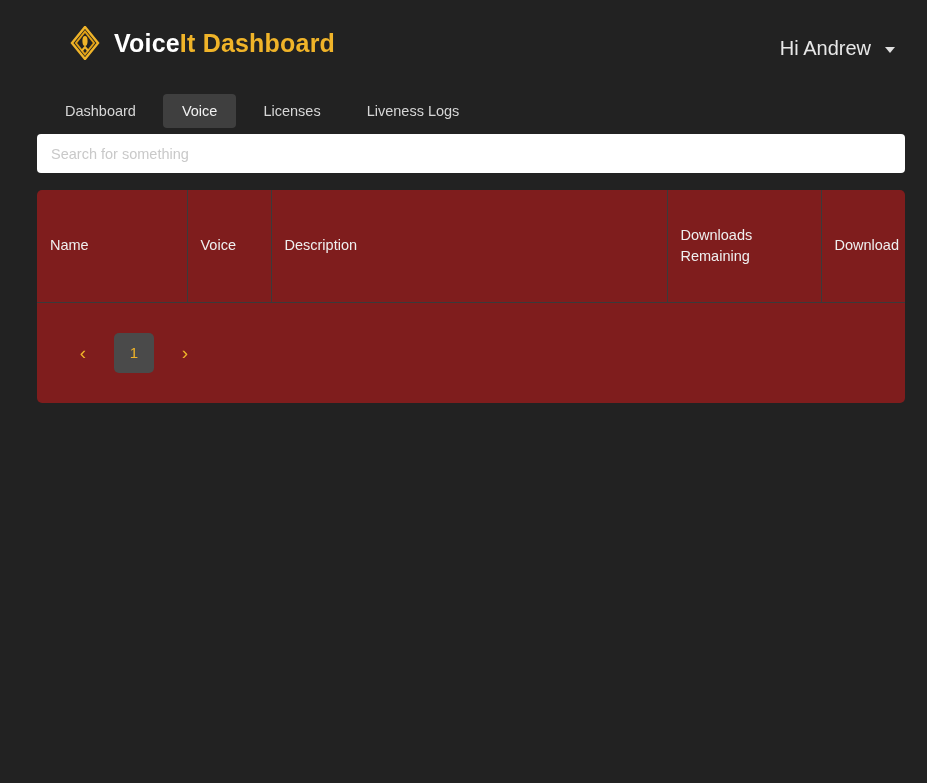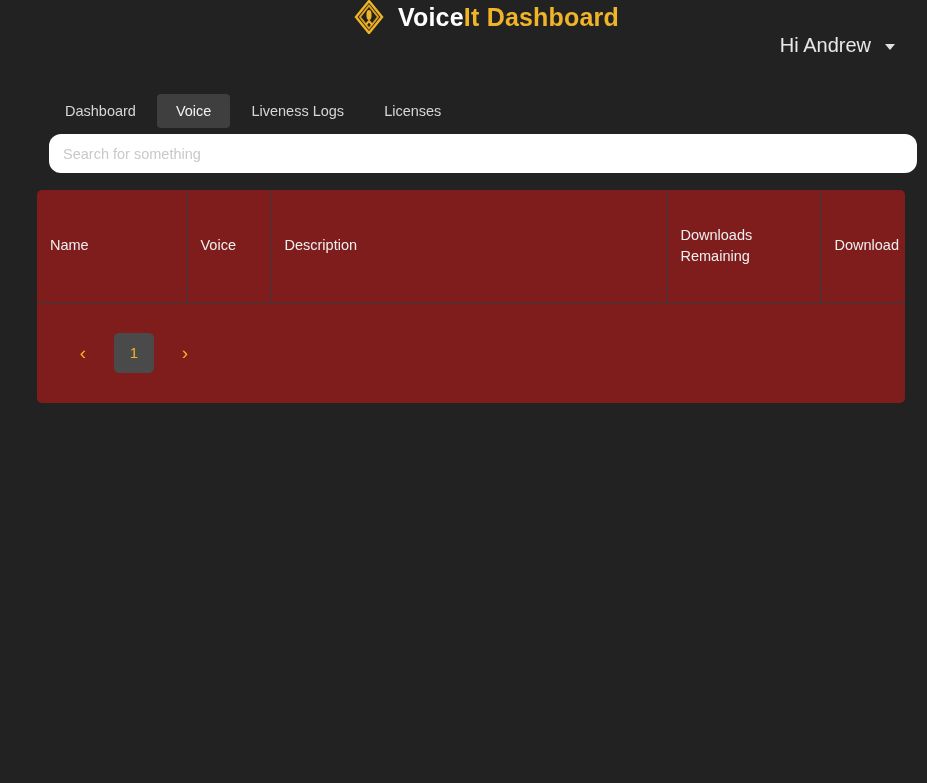--- a/index.html
+++ b/index.html
@@ -10,24 +10,23 @@
     height: 783px;
     background: #222222;
     font-family: "Liberation Sans", sans-serif;
     overflow: hidden;
   }
 
   
   .topbar {
     height: 60px;
     display: flex;
-    align-items: center;
+    align-items: flex-end;
     padding: 0 24px 0 70px;
     position: relative;
-    flex-direction: column;
   }
   .brand {
     display: flex;
     align-items: center;
     gap: 14px;
   }
   .logo-mark {
     width: 30px;
     height: 34px;
     flex: 0 0 auto;
@@ -60,21 +59,21 @@
     border-left: 5.5px solid transparent;
     border-right: 5.5px solid transparent;
     border-top: 6px solid #e0e0e0;
     margin-top: 3px;
   }
 
   
   .tabrow {
     display: flex;
     align-items: center;
-    gap: 2px;
+    gap: 8px;
     padding: 40px 0 0 46px;
     height: 62px;
   }
   .tab {
     color: #d6d6d6;
     font-size: 14.5px;
     padding: 10px 19px;
     border-radius: 4px;
     cursor: pointer;
     white-space: nowrap;
@@ -86,29 +85,28 @@
   }
 
   
   .search-wrap {
     padding: 12px 22px 0 37px;
   }
   .search-input {
     width: 868px;
     height: 39px;
     border: none;
-    border-radius: 12px;
+    border-radius: 4px;
     background: #ffffff;
     color: #333333;
     font-family: "Liberation Sans", sans-serif;
     font-size: 14.5px;
     padding: 0 14px;
     outline: none;
     display: block;
-    margin-left: 12px;
   }
   .search-input::placeholder { color: #c9c9c9; }
 
   
   .panel {
     margin: 17px 0 0 37px;
     width: 868px;
     background: #7f1d1d;
     border-radius: 5px;
     overflow: hidden;
@@ -208,22 +206,22 @@
 
   <div class="user-menu">
     <span class="user-name">Hi Andrew</span>
     <span class="caret"></span>
   </div>
 </div>
 
 <div class="tabrow">
   <div class="tab">Dashboard</div>
   <div class="tab active">Voice</div>
+  <div class="tab">Licenses</div>
   <div class="tab">Liveness Logs</div>
-  <div class="tab">Licenses</div>
 </div>
 
 <div class="search-wrap">
   <input class="search-input" type="text" placeholder="Search for something" style="">
 </div>
 
 <div class="panel">
   <table class="files">
     <colgroup>
       <col class="col-name">

